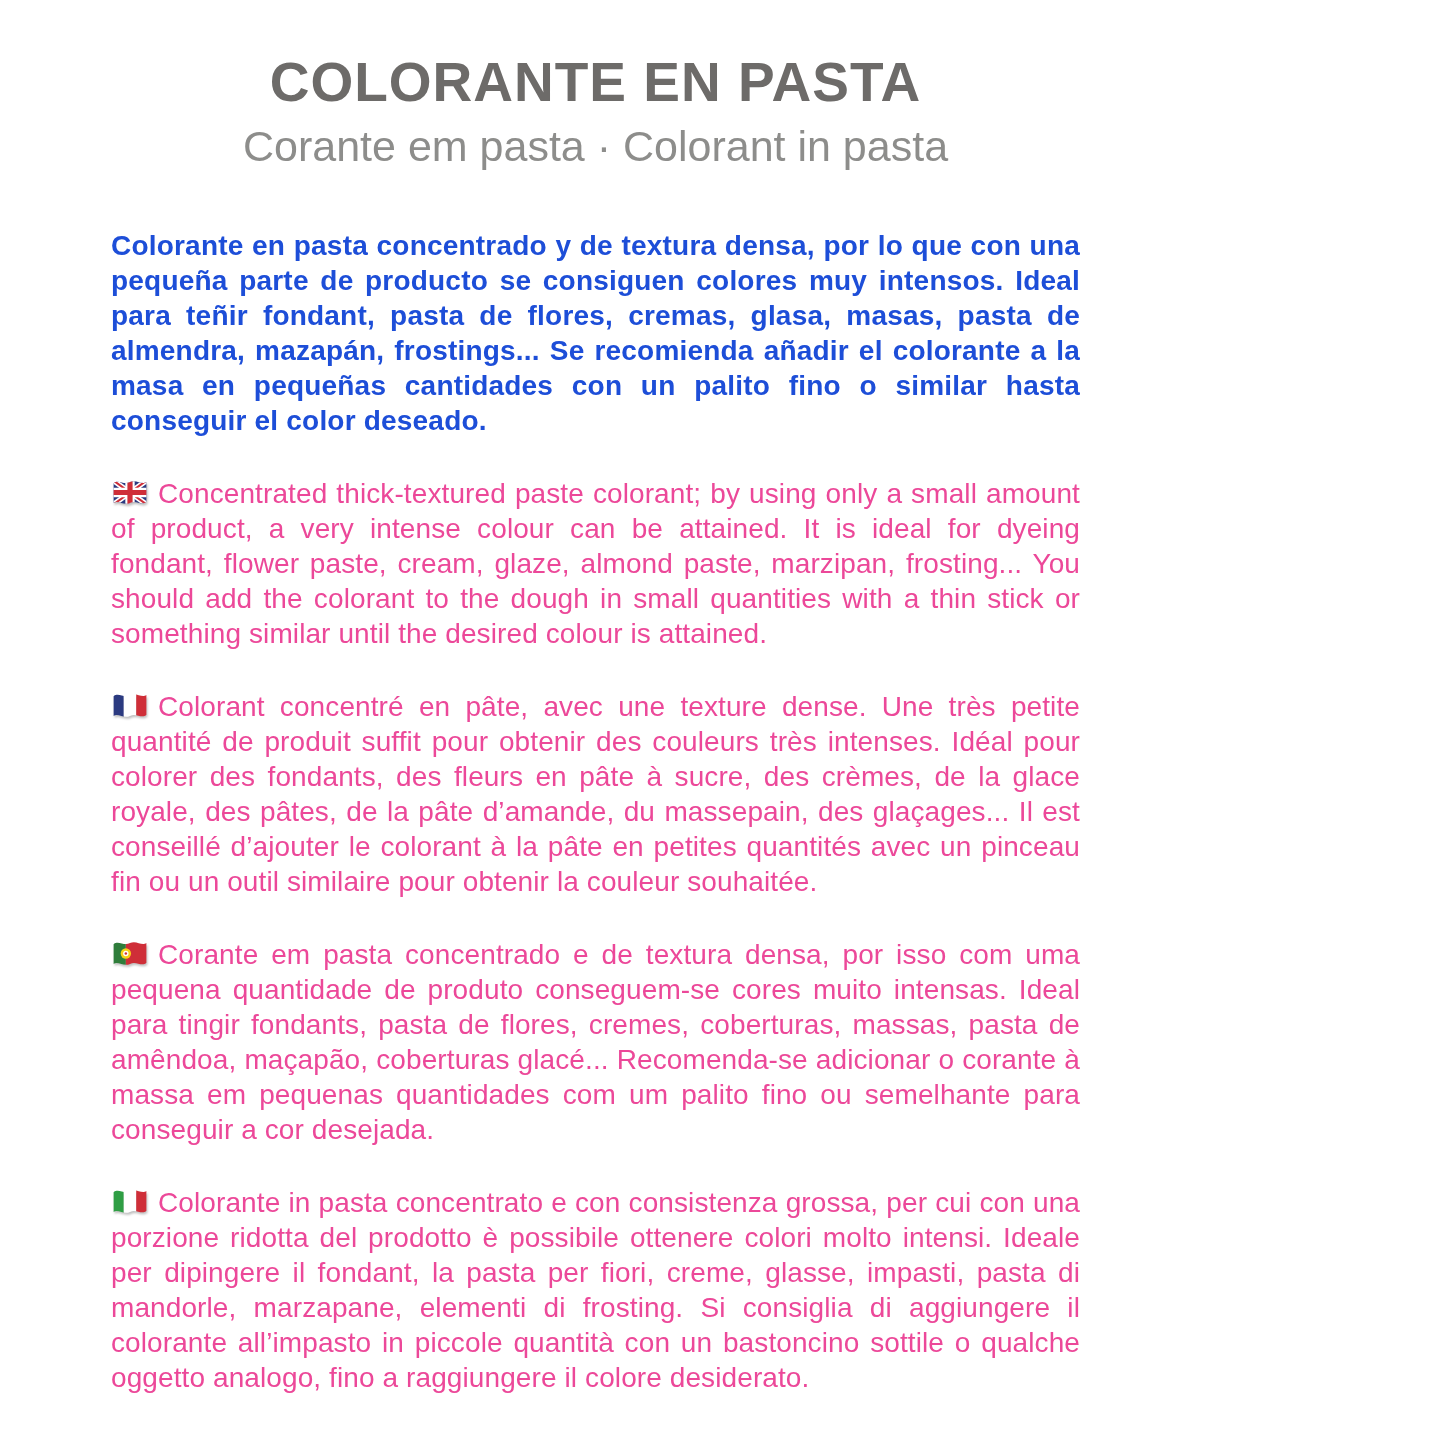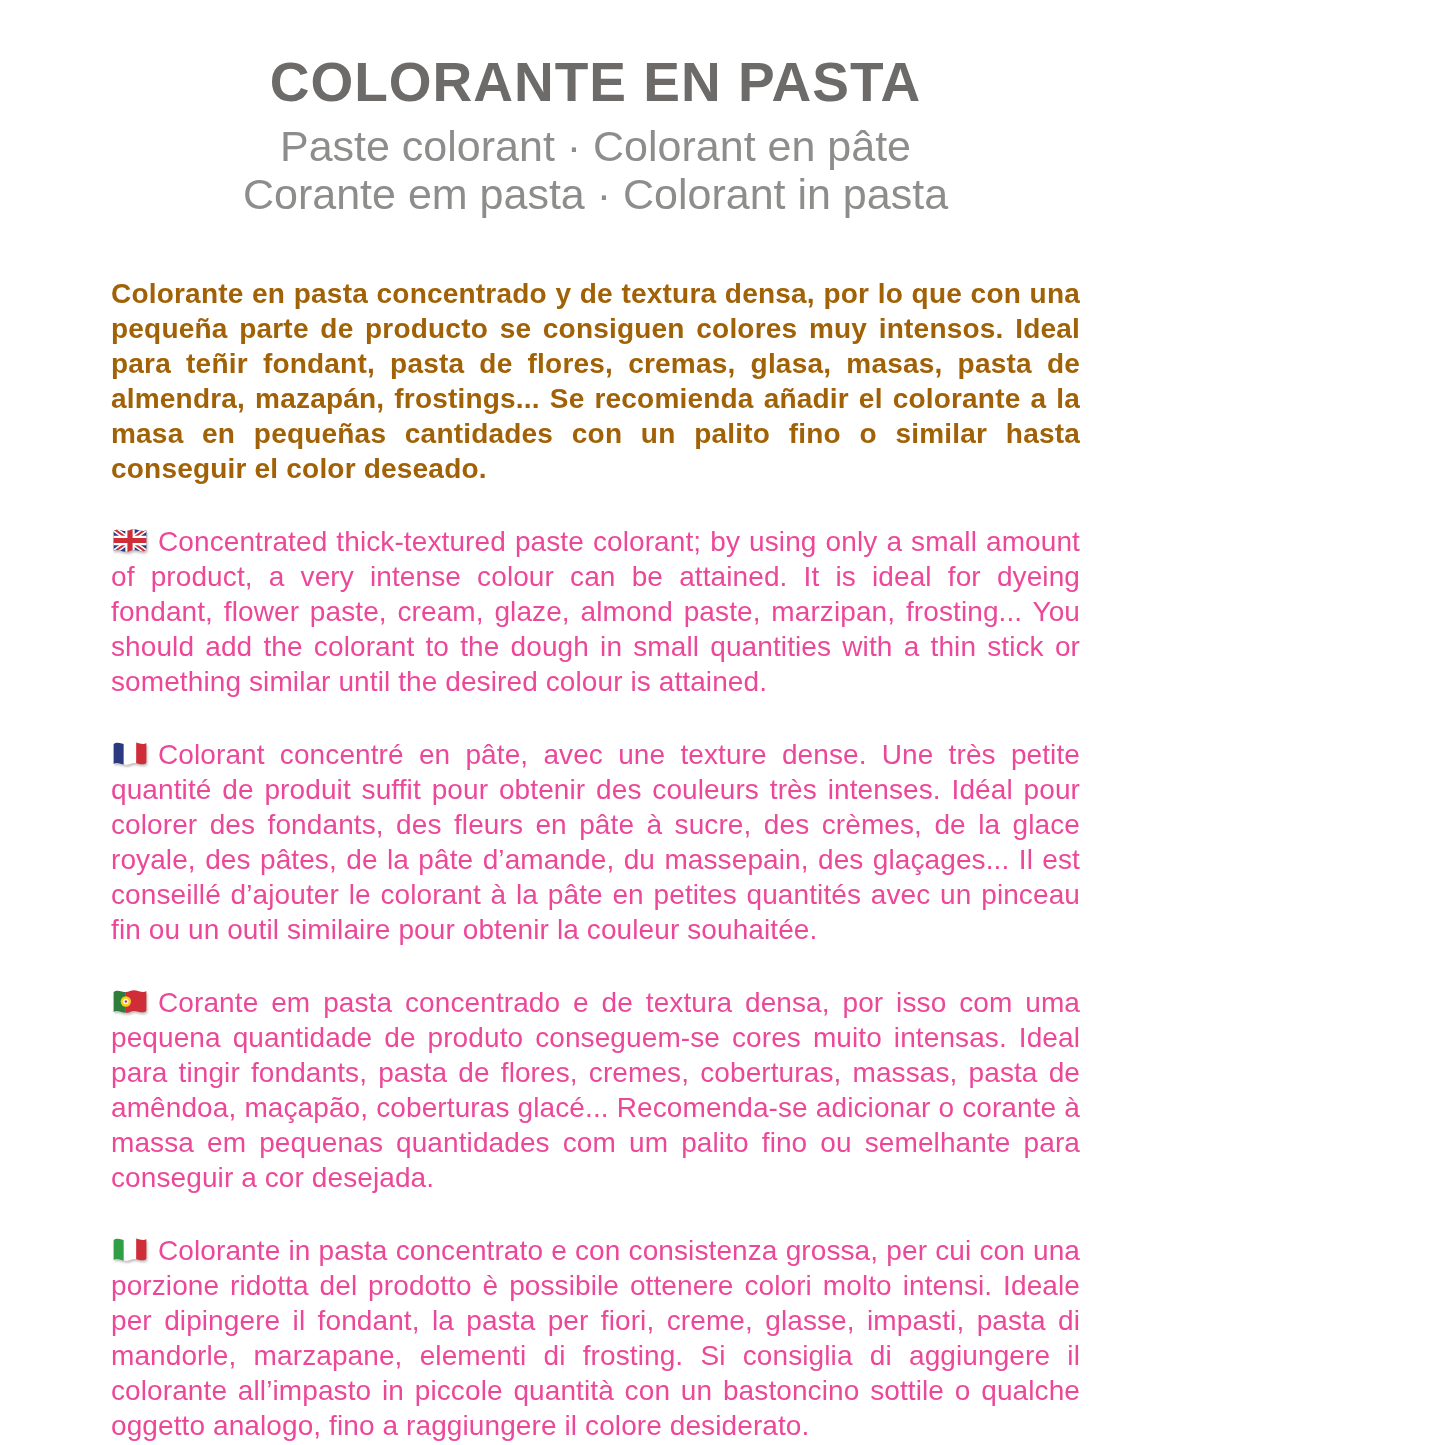--- a/index.html
+++ b/index.html
@@ -44,21 +44,21 @@
   p.para {
     margin: 0 0 38px 0;
     font-size: 28px;
     line-height: 35px;
     text-align: justify;
     color: #ec4899;
     letter-spacing: 0.1px;
   }
   p.para.intro {
     font-weight: 700;
-    color: #a16207;
+    color: #1d4ed8;
     letter-spacing: 0.2px;
   }
   .flag {
     display: inline-block;
     width: 38px;
     height: 27px;
     vertical-align: -3px;
     margin-right: 9px;
     filter: drop-shadow(1px 2px 1px rgba(0,0,0,0.25));
   }
@@ -69,21 +69,20 @@
   }
 </style>
 </head>
 <body>
 
 <main class="sheet">
 
   <h1 class="title">COLORANTE EN PASTA</h1>
 
   <div class="subtitle-block">
-    <div class="subtitle">Paste colorant · Colorant en pâte</div>
     <div class="subtitle">Corante em pasta · Colorant in pasta</div>
   </div>
 
   <div class="paragraphs">
 
     <p class="para intro"><span>Colorante en pasta concentrado y de textura densa, por lo que con una pequeña parte de producto se consiguen colores muy intensos. Ideal para teñir fondant, pasta de flores, cremas, glasa, masas, pasta de almendra, mazapán, frostings... Se recomienda añadir el colorante a la masa en pequeñas cantidades con un palito fino o similar hasta conseguir el color deseado.</span></p>
 
     <p class="para"><span class="flag"><svg viewBox="0 0 36 26" xmlns="http://www.w3.org/2000/svg">
         <defs>
               <clipPath id="wave-uk">

